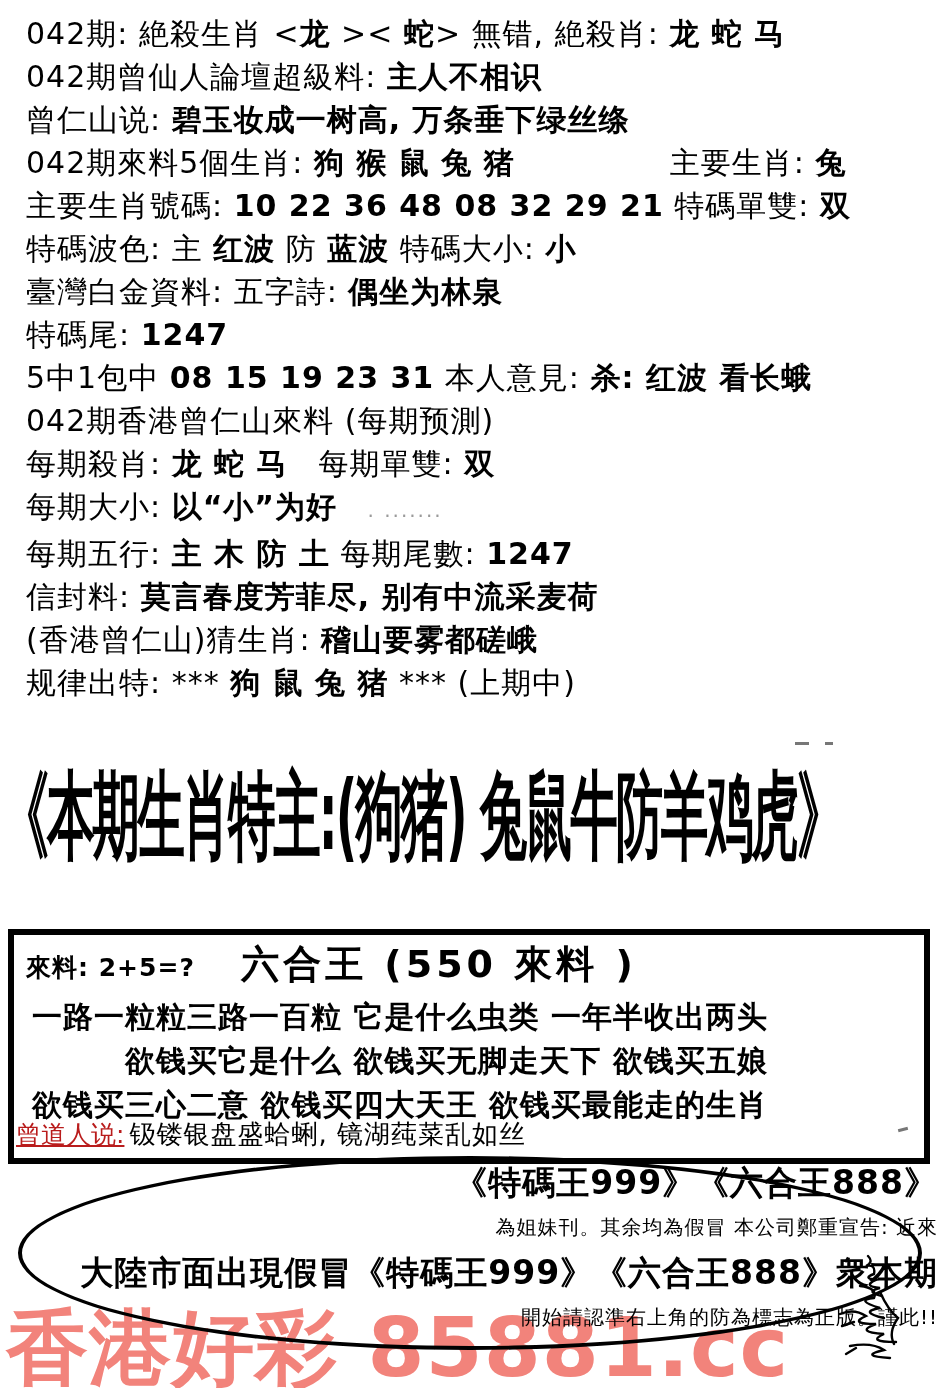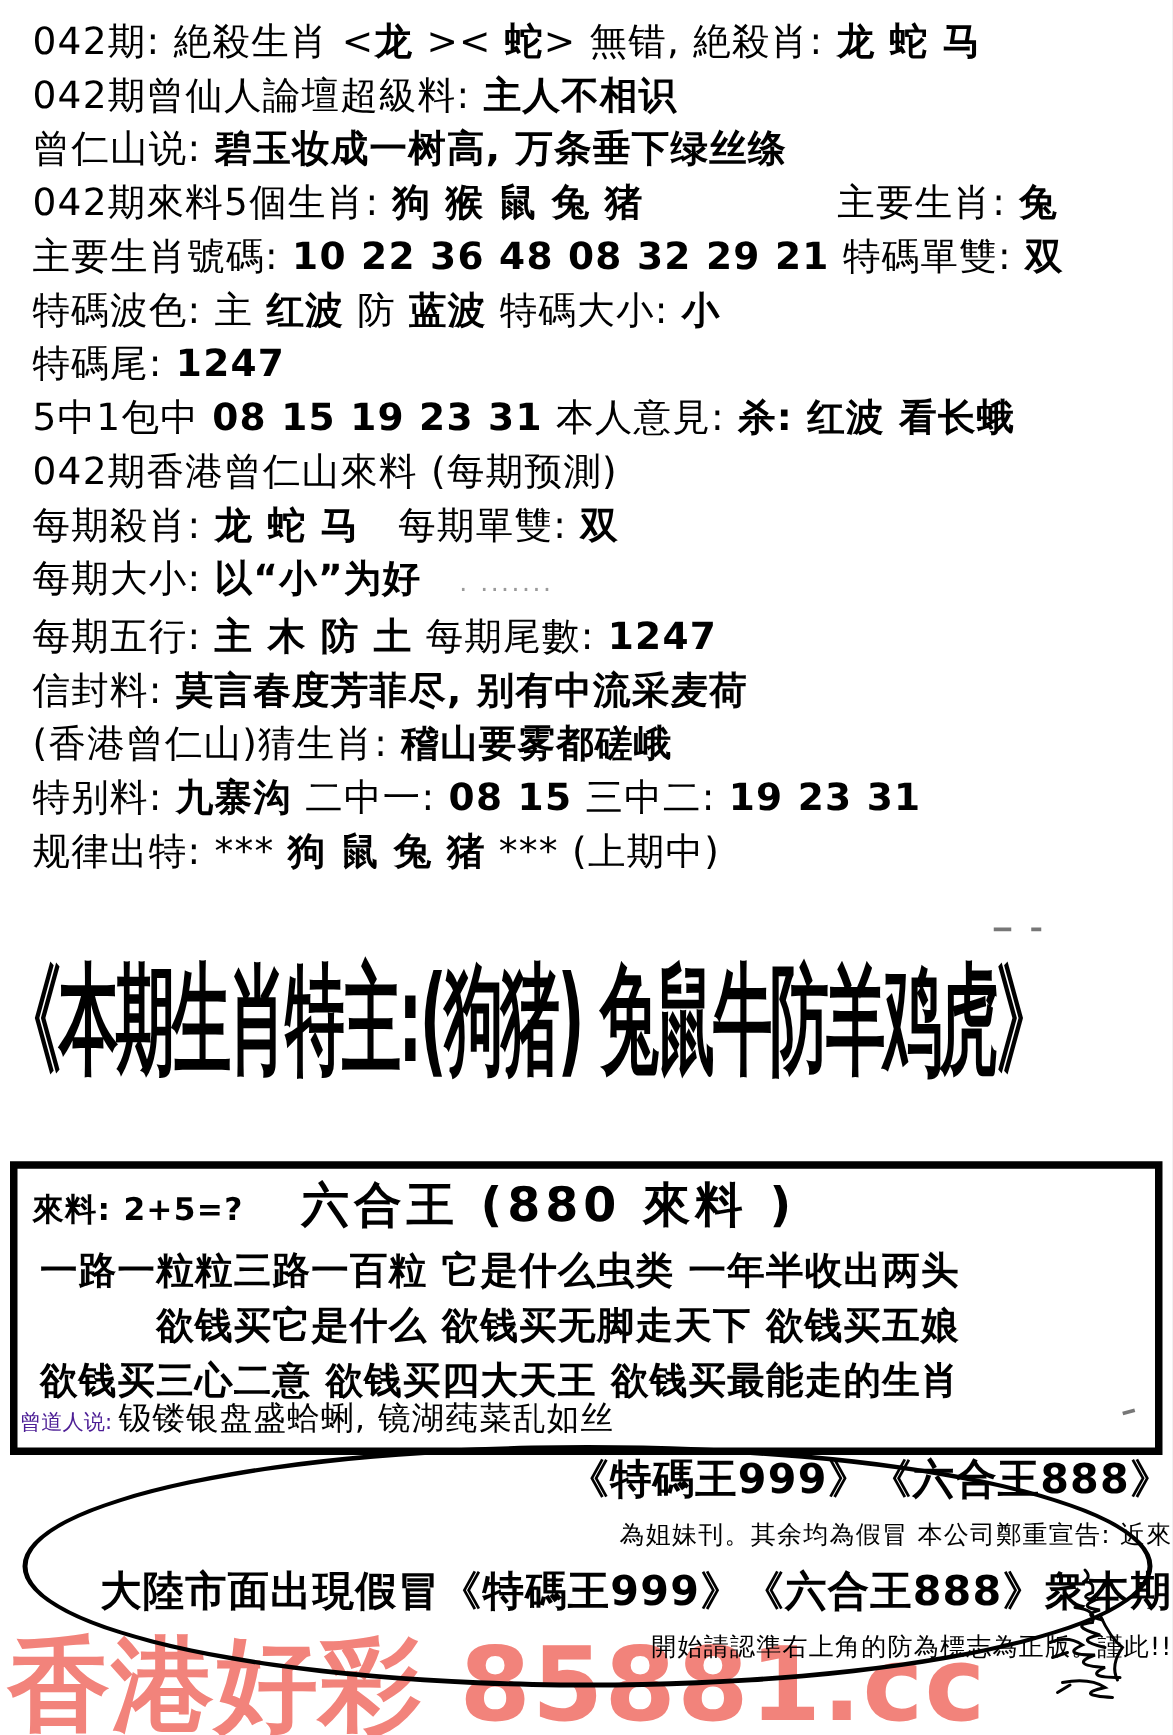--- a/index.html
+++ b/index.html
@@ -19,21 +19,21 @@
     font-size:96px;font-weight:bold;white-space:nowrap;line-height:140px;
     transform:scaleX(0.492);transform-origin:0 0;letter-spacing:-4px;
   }
   
   #box{position:absolute;left:8px;top:893px;width:910px;height:223px;border:6px solid #000;background:#fff;margin-top:36px;}
   .box-title{position:absolute;left:0;right:60px;top:4px;text-align:center;font-size:38px;font-weight:bold;letter-spacing:4px;}
   .box-note{position:absolute;left:12px;top:16px;font-size:25px;font-weight:bold;letter-spacing:1px;}
   #box-lines{position:absolute;left:6px;top:60px;}
   .bline{font-size:30px;font-weight:bold;line-height:44px;white-space:nowrap;letter-spacing:1px;text-align:right;}
   .box-footer{position:absolute;left:2px;bottom:6px;white-space:nowrap;}
-  .box-footer .label{font-size:17px;font-weight:normal;color:#4c1d95;}
+  .box-footer .label{font-size:25px;font-weight:normal;color:#b91c1c;text-decoration:underline;}
   .box-footer .btext{font-size:26px;font-weight:normal;letter-spacing:1px;}
   
   #oval{position:absolute;left:18px;top:1156px;width:896px;height:186px;border:4px solid #000;border-radius:50%;}
   #oval-lines{position:absolute;left:0;top:1160px;width:938px;text-align:right;}
   .oline{line-height:45px;white-space:nowrap;letter-spacing:1px;}
   .oline.big{font-size:33px;font-weight:bold;}
   .oline.small{font-size:20px;font-weight:normal;}
   
   #watermark{
     position:absolute;left:6px;top:1294px;font-size:82px;font-weight:bold;
@@ -52,39 +52,39 @@
 
 <div id="page">
 
   <div id="info">
       <div class="iline"><span>042期:  絶殺生肖 &lt;</span><span class="b">龙</span><span> &gt;&lt; </span><span class="b">蛇</span><span>&gt; 無错,  絶殺肖: </span><span class="b">龙 蛇 马</span></div>
       <div class="iline"><span>042期曾仙人論壇超級料: </span><span class="b">主人不相识</span></div>
       <div class="iline"><span>曾仁山说: </span><span class="b">碧玉妆成一树高, 万条垂下绿丝绦</span></div>
       <div class="iline"><span>042期來料5個生肖: </span><span class="b">狗 猴 鼠 兔 猪</span><span>　　　　　主要生肖: </span><span class="b">兔</span></div>
       <div class="iline"><span>主要生肖號碼: </span><span class="b">10 22 36 48 08 32 29 21</span><span> 特碼單雙: </span><span class="b">双</span></div>
       <div class="iline"><span>特碼波色: 主 </span><span class="b">红波</span><span> 防 </span><span class="b">蓝波</span><span> 特碼大小: </span><span class="b">小</span></div>
+      <div class="iline"><span>臺灣白金資料:  五字詩: </span><span class="b">偶坐为林泉</span></div>
       <div class="iline"><span>特碼尾: </span><span class="b">1247</span></div>
       <div class="iline"><span>5中1包中  </span><span class="b">08 15 19 23 31</span><span>  本人意見: </span><span class="b">杀: 红波 看长蛾</span></div>
       <div class="iline"><span>042期香港曾仁山來料 (每期预測)</span></div>
       <div class="iline"><span>每期殺肖: </span><span class="b">龙 蛇 马</span><span>　每期單雙: </span><span class="b">双</span></div>
       <div class="iline"><span>每期大小:  </span><span class="b">以“小”为好</span><span class="faint">　 .  .......</span></div>
       <div class="iline"><span>每期五行: </span><span class="b">主 木 防 土</span><span> 每期尾數: </span><span class="b">1247</span></div>
       <div class="iline"><span>信封料: </span><span class="b">莫言春度芳菲尽, 别有中流采麦荷</span></div>
       <div class="iline"><span>(香港曾仁山)猜生肖: </span><span class="b">稽山要雾都磋峨</span></div>
-      <div class="iline"><span>特别料: </span><span class="b">九寨沟</span><span>  二中一:  </span><span class="b">08 15</span><span>   三中二: </span><span class="b">19 23 31</span></div>
       <div class="iline"><span>规律出特:  *** </span><span class="b">狗 鼠 兔 猪</span><span> *** (上期中)</span></div>
     </div>
 
   <div id="headline">
     <span>《本期生肖特主:(狗猪) 兔鼠牛防羊鸡虎》</span>
   </div>
 
   <div id="box">
     <div class="box-note">來料: 2+5=?</div>
-    <div class="box-title">六合王 (880 來料 )</div>
+    <div class="box-title">六合王 (550 來料 )</div>
     <div id="box-lines">
         <div class="bline" style="padding-left: 0px;">一路一粒粒三路一百粒 它是什么虫类 一年半收出两头</div>
         <div class="bline" style="padding-left: 28px;">欲钱买它是什么 欲钱买无脚走天下 欲钱买五娘</div>
         <div class="bline" style="padding-left: 12px;">欲钱买三心二意 欲钱买四大天王 欲钱买最能走的生肖</div>
       </div>
     <div class="box-footer">
       <span class="label">曾道人说:</span>
       <span class="btext">钑镂银盘盛蛤蜊, 镜湖莼菜乱如丝</span>
     </div>
   </div>

